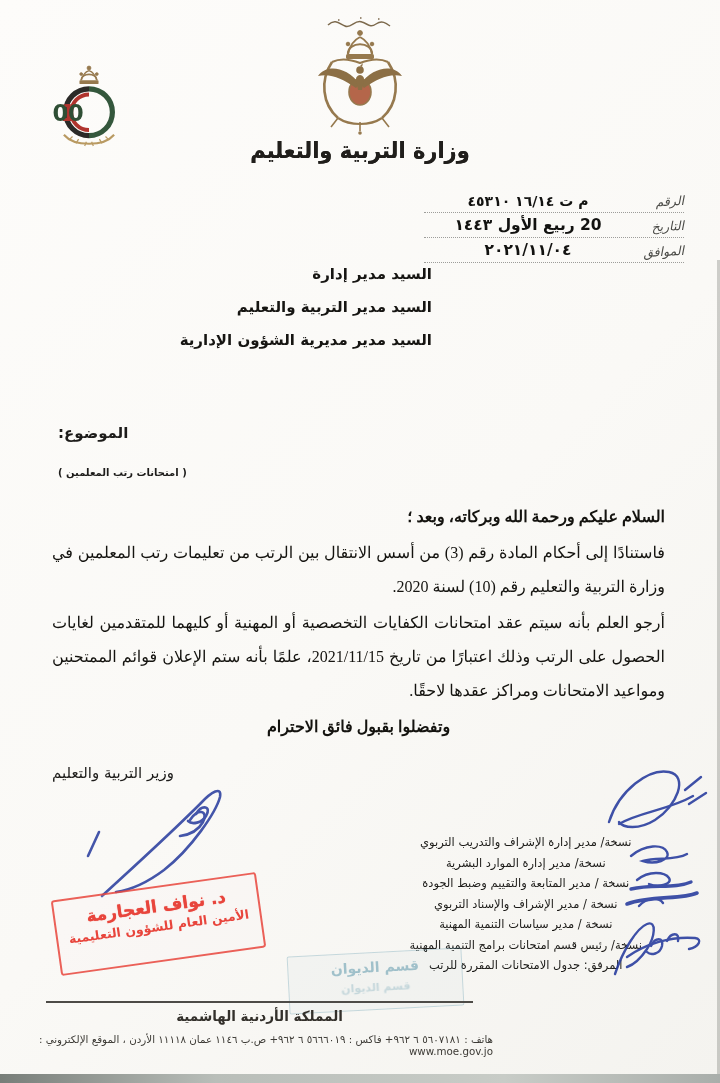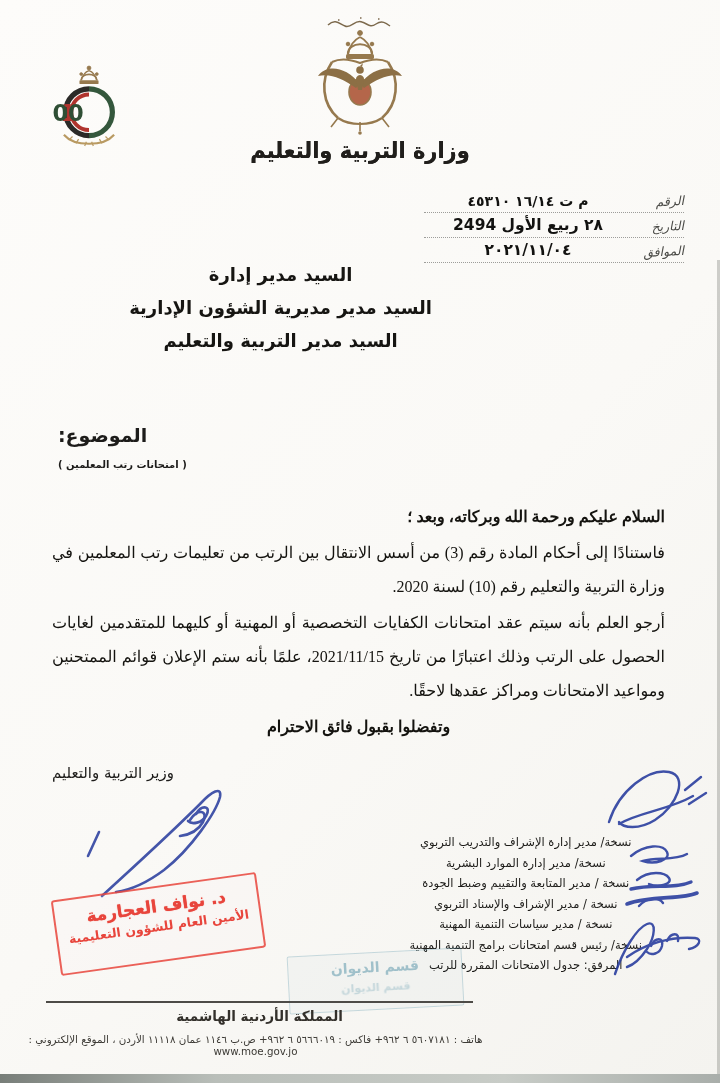--- a/index.html
+++ b/index.html
@@ -27,24 +27,24 @@
   
   .ref-block { position:absolute; right:36px; top:193px; width:260px; font-size:14px; }
   .ref-row { display:flex; align-items:flex-end; gap:8px; margin-bottom:3px;
              border-bottom:1px dotted #9d9d9a; padding-bottom:3px; }
   .ref-label { font-size:12.5px; color:#4a4a46; transform:rotate(-3deg); min-width:44px;
                font-style:italic; }
   .ref-value { font-weight:bold; font-size:15.5px; color:#121210; flex:1; text-align:center; }
   .ref-value.big { font-size:14px; }
   
   .recipients { position:absolute; right:288px; top:258px; text-align:right; }
-  .recipients div { font-weight:bold; font-size:18px; line-height:33px; color:#161512;text-align:center; }
+  .recipients div { font-weight:bold; font-size:15px; line-height:33px; color:#161512; }
   
   .subject { position:absolute; left:58px; top:424px; text-align:left; direction:rtl; }
-  .subject .s-label { font-weight:bold; font-size:19px; margin-bottom:13px; }
+  .subject .s-label { font-weight:bold; font-size:15px; margin-bottom:25px; }
   .subject .s-value { font-weight:bold; font-size:10px; }
   
   .letter-body { position:absolute; right:55px; left:52px; top:500px;
                  font-size:16px; line-height:34px; color:#14130f;
                  text-align:justify; text-align-last:right;font-family:Liberation Serif, serif; }
   .letter-body .greeting { font-weight:bold; text-align-last:right; }
   .letter-body p { margin-bottom:2px; }
   .closing { text-align:center !important; text-align-last:center !important;
              font-weight:bold; margin-top:0; }
   
@@ -73,21 +73,21 @@
     background:rgba(93,151,171,0.04);
   }
   .archive-stamp .ghost { margin-top:6px; font-size:11px; opacity:0.55;
                           filter:blur(0.4px); }
   
   .footer-rule { position:absolute; left:46px; top:1001px; width:427px; height:1.5px;
                  background:#4d4b47; }
   .kingdom { position:absolute; left:46px; top:1008px; width:427px; text-align:center;
              font-size:13.5px; font-weight:bold; color:#33302b;
              transform:scaleY(1.05); letter-spacing:-0.3px; }
-  .contact { position:absolute; left:18px; top:1033px; width:475px; text-align:center;
+  .contact { position:absolute; left:18px; top:1033px; width:475px; text-align:right;
              font-size:10.3px; color:#3c3a35; direction:rtl; }
   .scan-band { position:absolute; left:0; right:0; bottom:0; height:9px;
                background:linear-gradient(to right,#787e79,#b9beb9 30%,#c8ccc7 70%,#a9aeaa); }
   .scan-edge { position:absolute; right:0; top:260px; bottom:0; width:3px;
                background:rgba(120,122,118,0.35); }
 </style>
 </head>
 <body>
 
 <div class="page">
@@ -155,32 +155,32 @@
 
   <div class="ministry-callig">وزارة التربية والتعليم</div>
 
   <div class="ref-block">
     <div class="ref-row">
       <span class="ref-label">الرقم</span>
       <span class="ref-value big">م ت ١٦/١٤ ٤٥٣١٠</span>
     </div>
     <div class="ref-row">
       <span class="ref-label">التاريخ</span>
-      <span class="ref-value">٢٨ ربيع الأول 2494</span>
+      <span class="ref-value">20 ربيع الأول ١٤٤٣</span>
     </div>
     <div class="ref-row">
       <span class="ref-label">الموافق</span>
       <span class="ref-value">٢٠٢١/١١/٠٤</span>
     </div>
   </div>
 
   <div class="recipients">
     <div>السيد مدير إدارة</div>
+    <div>السيد مدير التربية والتعليم</div>
     <div>السيد مدير مديرية الشؤون الإدارية</div>
-    <div>السيد مدير التربية والتعليم</div>
   </div>
 
   <div class="subject">
     <div class="s-label">الموضوع:</div>
     <div class="s-value">( امتحانات رتب المعلمين )</div>
   </div>
 
   <div class="letter-body">
     <p class="greeting">السلام عليكم ورحمة الله وبركاته، وبعد ؛</p>
     <p>فاستنادًا إلى أحكام المادة رقم (3) من أسس الانتقال بين الرتب من تعليمات رتب المعلمين في وزارة التربية والتعليم رقم (10) لسنة 2020.</p>

